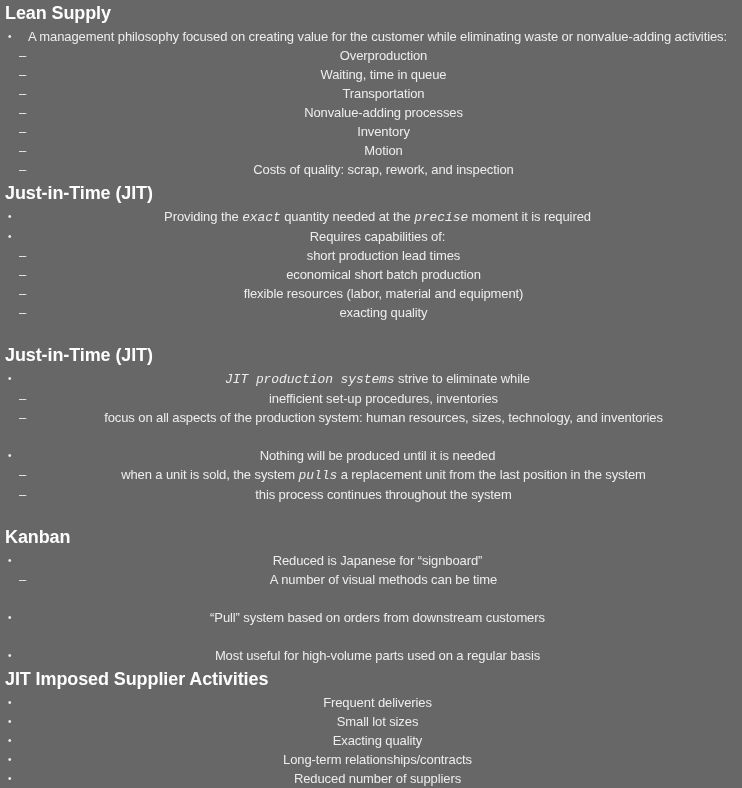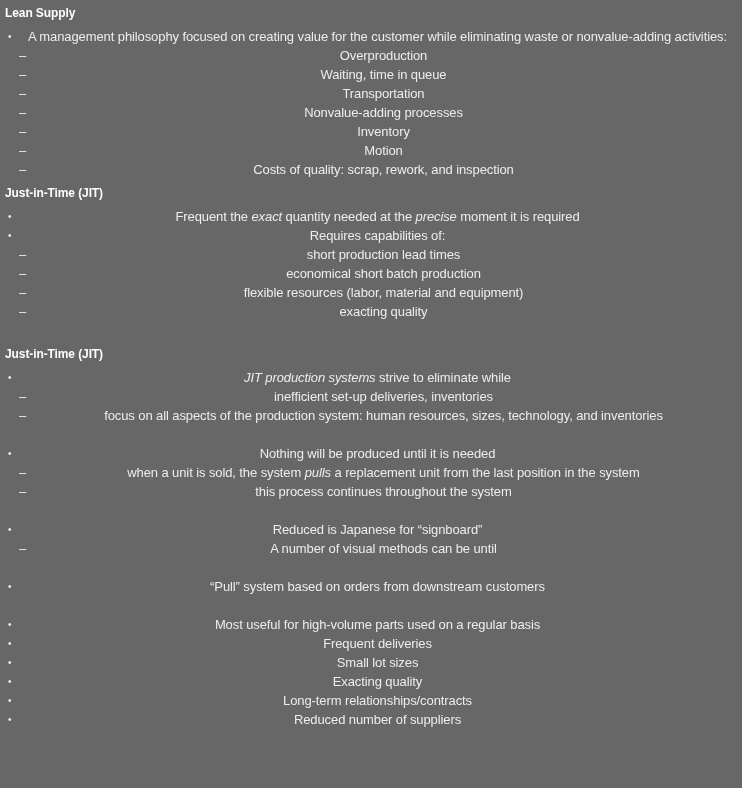--- a/index.html
+++ b/index.html
@@ -14,32 +14,32 @@
     overflow: hidden;
     padding: 5px 4px 0 0;
     color: #ededed;
     font-size: 13px;
     letter-spacing: -0.1px;
   }
   .heading {
     margin: 6px 0 5px 5px;
     font-weight: bold;
     color: #fdfdfd;
-    font-size: 12px;
+    font-size: 18px;
   }
   .heading.first { margin-top: 0; }
   .heading .hline { line-height: 17px; }
   .row { display: flex; line-height: 19px; }
   .row.blank { height: 19px; }
   .row.lvl1 { padding-left: 8px; }
   .row.lvl1 .glyph { flex: 0 0 9px; width: 9px; font-size: 10px; line-height: 19px; }
   .row.lvl2 { padding-left: 19px; }
   .row.lvl2 .glyph { flex: 0 0 10px; width: 10px; }
   .txt { flex: 1 1 auto; white-space: nowrap; text-align: center; }
-  .it { font-style: italic; }
+  .it { font-style: italic; font-family: Liberation Mono, monospace; }
 </style>
 </head>
 <body>
 
 <div class="outline-pane" id="outline">
     <div class="heading first">
       <div class="hline">Lean Supply</div>
     </div>
     <div class="row lvl1">
       <span class="glyph">•</span>
@@ -71,21 +71,21 @@
     </div>
     <div class="row lvl2">
       <span class="glyph">–</span>
       <span class="txt"><span>Costs of quality: scrap, rework, and inspection</span></span>
     </div>
     <div class="heading">
       <div class="hline">Just-in-Time (JIT)</div>
     </div>
     <div class="row lvl1">
       <span class="glyph">•</span>
-      <span class="txt"><span>Frequent the </span><span class="it">exact</span><span> quantity needed at the </span><span class="it">precise</span><span> moment it is required</span></span>
+      <span class="txt"><span>Providing the </span><span class="it">exact</span><span> quantity needed at the </span><span class="it">precise</span><span> moment it is required</span></span>
     </div>
     <div class="row lvl1">
       <span class="glyph">•</span>
       <span class="txt"><span>Requires capabilities of:</span></span>
     </div>
     <div class="row lvl2">
       <span class="glyph">–</span>
       <span class="txt"><span>short production lead times</span></span>
     </div>
     <div class="row lvl2">
@@ -103,57 +103,63 @@
     <div class="row blank"></div>
     <div class="heading">
       <div class="hline">Just-in-Time (JIT)</div>
     </div>
     <div class="row lvl1">
       <span class="glyph">•</span>
       <span class="txt"><span class="it">JIT production systems</span><span> strive to eliminate while</span></span>
     </div>
     <div class="row lvl2">
       <span class="glyph">–</span>
-      <span class="txt"><span>inefficient set-up deliveries, inventories</span></span>
+      <span class="txt"><span>inefficient set-up procedures, inventories</span></span>
     </div>
     <div class="row lvl2">
       <span class="glyph">–</span>
       <span class="txt"><span>focus on all aspects of the production system: human resources, sizes, technology, and inventories</span></span>
     </div>
     <div class="row blank"></div>
     <div class="row lvl1">
       <span class="glyph">•</span>
       <span class="txt"><span>Nothing will be produced until it is needed</span></span>
     </div>
     <div class="row lvl2">
       <span class="glyph">–</span>
       <span class="txt"><span>when a unit is sold, the system </span><span class="it">pulls</span><span> a replacement unit from the last position in the system</span></span>
     </div>
     <div class="row lvl2">
       <span class="glyph">–</span>
       <span class="txt"><span>this process continues throughout the system</span></span>
     </div>
     <div class="row blank"></div>
+    <div class="heading">
+      <div class="hline">Kanban</div>
+    </div>
     <div class="row lvl1">
       <span class="glyph">•</span>
       <span class="txt"><span>Reduced is Japanese for “signboard”</span></span>
     </div>
     <div class="row lvl2">
       <span class="glyph">–</span>
-      <span class="txt"><span>A number of visual methods can be until</span></span>
+      <span class="txt"><span>A number of visual methods can be time</span></span>
     </div>
     <div class="row blank"></div>
     <div class="row lvl1">
       <span class="glyph">•</span>
       <span class="txt"><span>“Pull” system based on orders from downstream customers</span></span>
     </div>
     <div class="row blank"></div>
     <div class="row lvl1">
       <span class="glyph">•</span>
       <span class="txt"><span>Most useful for high-volume parts used on a regular basis</span></span>
+    </div>
+    <div class="heading">
+      <div class="hline">JIT Imposed Supplier Activities</div>
     </div>
     <div class="row lvl1">
       <span class="glyph">•</span>
       <span class="txt"><span>Frequent deliveries</span></span>
     </div>
     <div class="row lvl1">
       <span class="glyph">•</span>
       <span class="txt"><span>Small lot sizes</span></span>
     </div>
     <div class="row lvl1">

